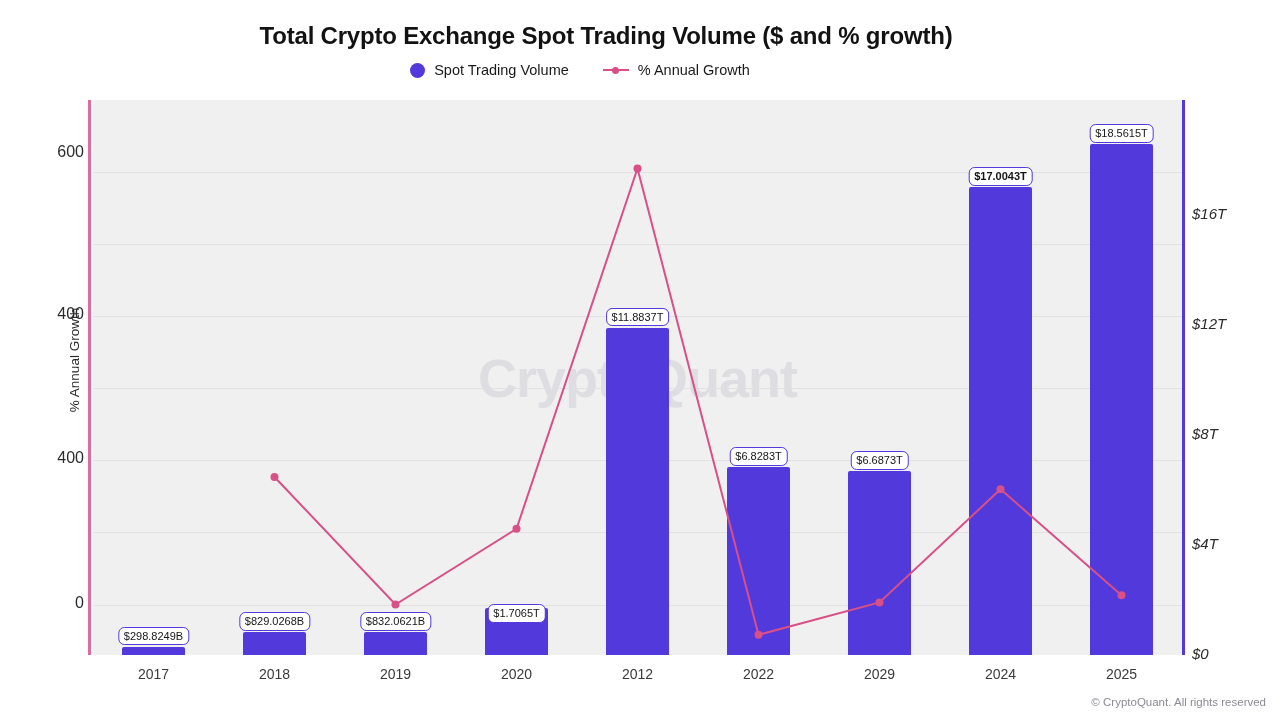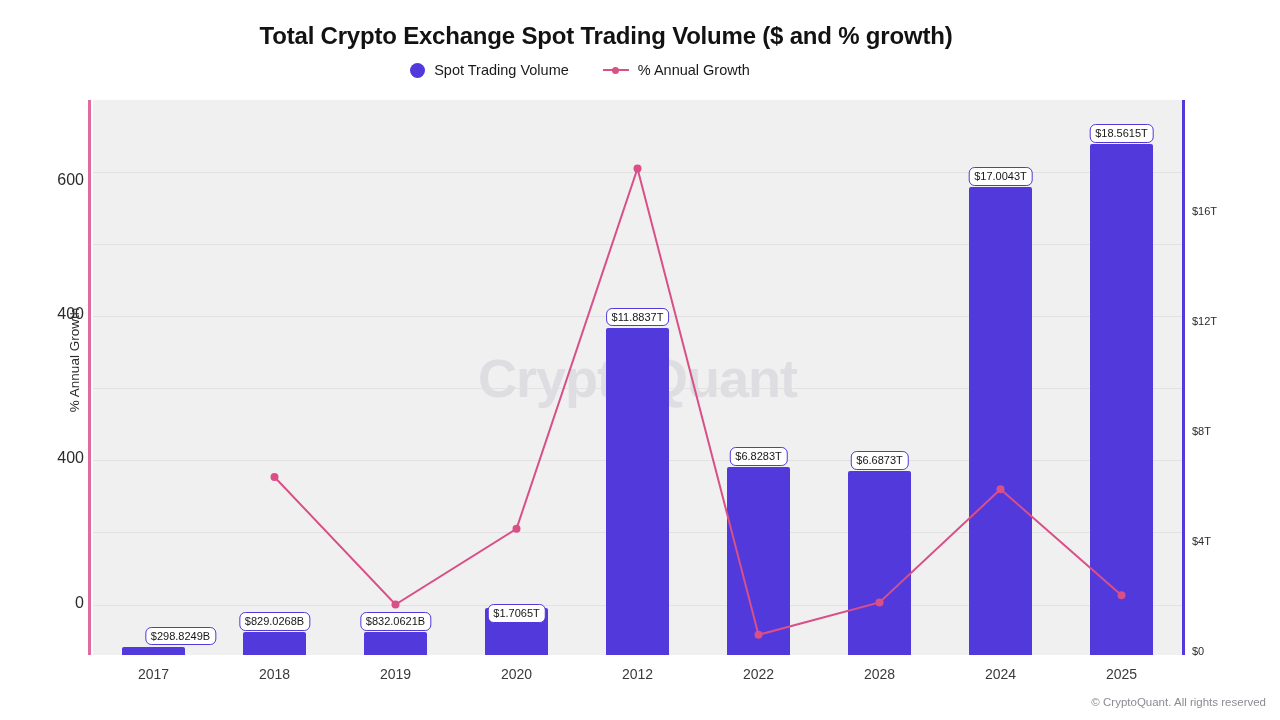--- a/index.html
+++ b/index.html
@@ -106,23 +106,24 @@
     position: absolute;
     right: 1196px;
     text-align: right;
     font-size: 16px;
     color: #2b2b2b;
     white-space: nowrap;
   }
   .tick-right {
     position: absolute;
     left: 1192px;
-    font-size: 11px;
+    font-size: 15px;
     color: #2b2b2b;
     white-space: nowrap;
+    font-style: italic;
   }
   .axis-title-left {
     position: absolute;
     left: 22px; top: 50%;
     transform: translateY(-50%) rotate(-90deg);
     transform-origin: center center;
     font-size: 13.5px;
     color: #2b2b2b;
     white-space: nowrap;
   }
@@ -223,46 +224,46 @@
         <circle cx="786.5" cy="502.3831168831169" r="4" fill="#D94F87"></circle>
         <circle cx="907.5" cy="389.22077922077926" r="4" fill="#D94F87"></circle>
         <circle cx="1028.5" cy="495.1753246753247" r="4" fill="#D94F87"></circle>
       </svg>
   </div>
 
   <div id="ticks-left">
       <div class="tick-left" style="top: 593.545px;">0</div>
       <div class="tick-left" style="top: 449.39px;">400</div>
       <div class="tick-left" style="top: 305.234px;">400</div>
-      <div class="tick-left" style="top: 171px;">600</div>
+      <div class="tick-left" style="top: 143px;">600</div>
     </div>
   <div id="ticks-right">
       <div class="tick-right" style="top: 645px;">$0</div>
       <div class="tick-right" style="top: 534.881px;">$4T</div>
       <div class="tick-right" style="top: 424.762px;">$8T</div>
       <div class="tick-right" style="top: 314.643px;">$12T</div>
       <div class="tick-right" style="top: 204.524px;">$16T</div>
     </div>
   <div id="bar-labels">
-      <div class="bar-label" style="left: 153.5px; top: 626.773px; margin-left: 27px;">$298.8249B</div>
+      <div class="bar-label" style="left: 153.5px; top: 626.773px;">$298.8249B</div>
       <div class="bar-label" style="left: 274.5px; top: 612.177px;">$829.0268B</div>
       <div class="bar-label" style="left: 395.5px; top: 612.094px;">$832.0621B</div>
       <div class="bar-label" style="left: 516.5px; top: 588.02px; margin-top: 16px;">$1.7065T</div>
       <div class="bar-label" style="left: 637.5px; top: 307.845px;">$11.8837T</div>
       <div class="bar-label" style="left: 758.5px; top: 447.019px;">$6.8283T</div>
       <div class="bar-label" style="left: 879.5px; top: 450.9px;">$6.6873T</div>
-      <div class="bar-label" style="left: 1000.5px; top: 166.876px;">$17.0043T</div>
+      <div class="bar-label" style="left: 1000.5px; top: 166.876px; font-weight: bold;">$17.0043T</div>
       <div class="bar-label" style="left: 1121.5px; top: 124.006px;">$18.5615T</div>
     </div>
   <div id="x-labels">
       <div class="xlabel" style="left: 153.5px;">2017</div>
       <div class="xlabel" style="left: 274.5px;">2018</div>
       <div class="xlabel" style="left: 395.5px; text-align: center;">2019</div>
       <div class="xlabel" style="left: 516.5px;">2020</div>
       <div class="xlabel" style="left: 637.5px;">2012</div>
       <div class="xlabel" style="left: 758.5px;">2022</div>
-      <div class="xlabel" style="left: 879.5px;">2028</div>
+      <div class="xlabel" style="left: 879.5px;">2029</div>
       <div class="xlabel" style="left: 1000.5px;">2024</div>
       <div class="xlabel" style="left: 1121.5px;">2025</div>
     </div>
 
   <div class="footer-credit">© CryptoQuant. All rights reserved</div>
 </div>
 
 </body></html>

